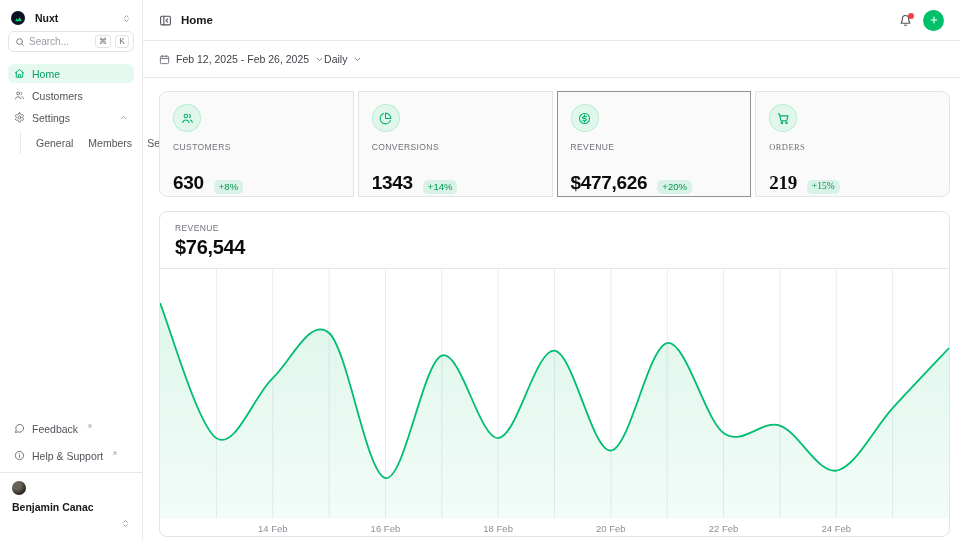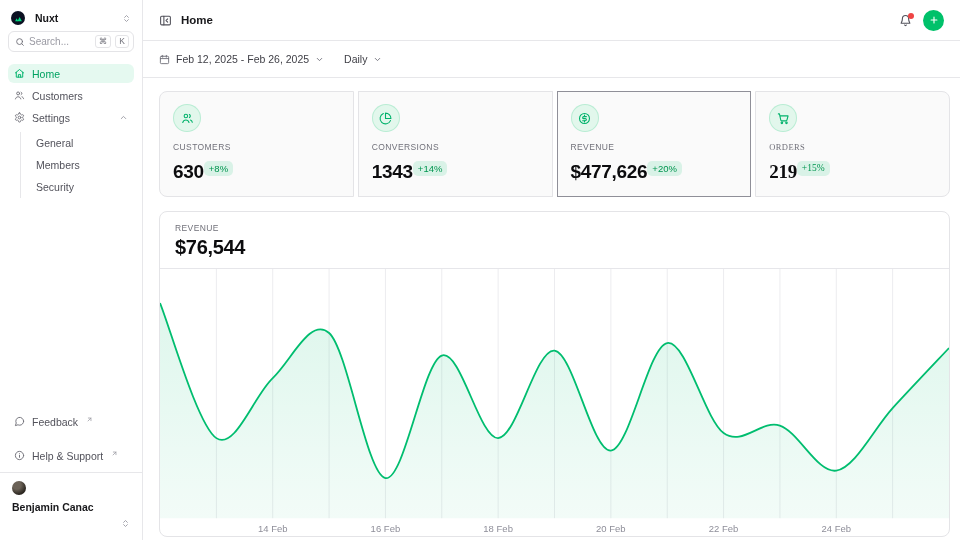--- a/index.html
+++ b/index.html
@@ -24,26 +24,26 @@
 
   nav.sb-nav { margin-top:12px; display:flex; flex-direction:column; gap:3px; }
   .nav-item { height:19px; display:flex; align-items:center; gap:7px; padding:0 6px;
     border-radius:6px; font-size:10.5px; color:#52525b; cursor:pointer; text-decoration:none; }
   .nav-item .ni { color:#71717a; display:flex; }
   .nav-item.active { background:rgba(0,193,106,.10); color:#00a261; font-weight:500; }
   .nav-item.active .ni { color:#00b26b; }
   .nav-badge { margin-left:auto; font-size:8.5px; color:#52525b; border:1px solid #e4e4e7;
     border-radius:4px; padding:1px 4px; line-height:1; background:#fff; }
   .nav-caret { margin-left:auto; color:#9a9aa3; display:flex; }
-  .subnav { margin:2px 0 0 12px; border-left:1px solid #e7e7ea; display:flex; flex-direction:column; }
+  .subnav { margin:2px 0 0 12px; border-left:1px solid #e7e7ea; display:flex; flex-direction:row; }
   .subnav a { height:22px; display:flex; align-items:center; padding-left:15px;
     font-size:10.5px; color:#52525b; text-decoration:none; cursor:pointer; }
 
   .sb-spacer { flex:1; }
-  .sb-foot { display:flex; flex-direction:column; gap:15px; }
+  .sb-foot { display:flex; flex-direction:column; gap:8px; }
   .ext-arrow { color:#9a9aa3; display:flex; margin-left:1px; margin-top:-4px; }
   .sb-divider { border-top:1px solid #e7e7ea; margin:7px -8px 0; }
   .sb-user { display:flex; align-items:flex-start; gap:6px; padding:8px 4px 4px; cursor:pointer;flex-direction:column; }
   .avatar { width:14px; height:14px; border-radius:50%; flex:0 0 14px;
     background:radial-gradient(circle at 35% 30%, #6b6257 0 30%, #2b2620 70%); }
   .sb-user .uname { font-size:10.5px; font-weight:700; color:#18181b; }
 
   
   main { flex:1; display:flex; flex-direction:column; min-width:0; }
   header.topbar { height:41px; flex:0 0 41px; border-bottom:1px solid #e7e7ea;
@@ -51,38 +51,38 @@
   .icon-btn { display:flex; align-items:center; color:#52525b; cursor:pointer; background:none; border:none; }
   .page-title { font-size:11.5px; font-weight:700; color:#18181b; }
   .topbar-right { margin-left:auto; display:flex; align-items:center; gap:11px; }
   .bell-wrap { position:relative; display:flex; }
   .bell-dot { position:absolute; top:-1px; right:-2px; width:6px; height:6px;
     border-radius:50%; background:#ef4444; }
   .plus-btn { width:21px; height:21px; border-radius:50%; background:#00c16a; border:none;
     display:flex; align-items:center; justify-content:center; cursor:pointer; color:#fff; }
 
   .toolbar { height:37px; flex:0 0 37px; border-bottom:1px solid #e7e7ea;
-    display:flex; align-items:center; padding:0 16px; gap:20px; }
+    display:flex; align-items:center; padding:0 16px; }
   .tb-btn { display:flex; align-items:center; gap:6px; font-size:10.5px; font-weight:500;
     color:#3f3f46; background:none; border:none; cursor:pointer; }
   .tb-btn .ti { color:#71717a; display:flex; }
 
   .content { flex:1; padding:13px 10px 0 16px; display:flex; flex-direction:column; min-height:0; }
 
   .stats { display:flex; gap:4px; }
   .stat-card { flex:1; background:#fafafa; border:1px solid #e4e4e7; height:106px;
     padding:12px 13px; cursor:pointer; }
   .stat-card:first-child { border-radius:8px 0 0 8px; }
   .stat-card:last-child { border-radius:0 8px 8px 0;font-family:Liberation Serif, serif; }
   .stat-card.selected { border-color:#8f8f98; }
   .stat-ic { width:28px; height:28px; border-radius:50%; background:#e2f7ec;
     border:1px solid rgba(0,193,106,.18); display:flex; align-items:center; justify-content:center;
     color:#00b26b; }
   .stat-label { margin-top:10px; font-size:8.5px; letter-spacing:.4px; color:#71717a; font-weight:500; }
-  .stat-row { margin-top:9px; display:flex; align-items:flex-start; gap:0; }
+  .stat-row { margin-top:20px; display:flex; align-items:flex-end; gap:10px; }
   .stat-value { font-size:19px; font-weight:700; color:#0c0c0e; letter-spacing:-.3px; }
   .delta { font-size:9.5px; font-weight:500; color:#00954f; background:rgba(0,193,106,.13);
     padding:2.5px 5px; border-radius:5px; line-height:1; }
 
   .chart-card { margin-top:14px; border:1px solid #e4e4e7; border-radius:8px; background:#fff;
     height:326px; display:flex; flex-direction:column; overflow:hidden; }
   .chart-header { padding:11px 15px 0; height:56px; flex:0 0 56px; }
   .chart-label { font-size:8.5px; color:#71717a; letter-spacing:.4px; font-weight:500; }
   .chart-value { font-size:20px; font-weight:700; color:#0c0c0e; margin-top:3px; letter-spacing:-.3px; }
   svg.chart { display:block; width:100%; height:270px; }

